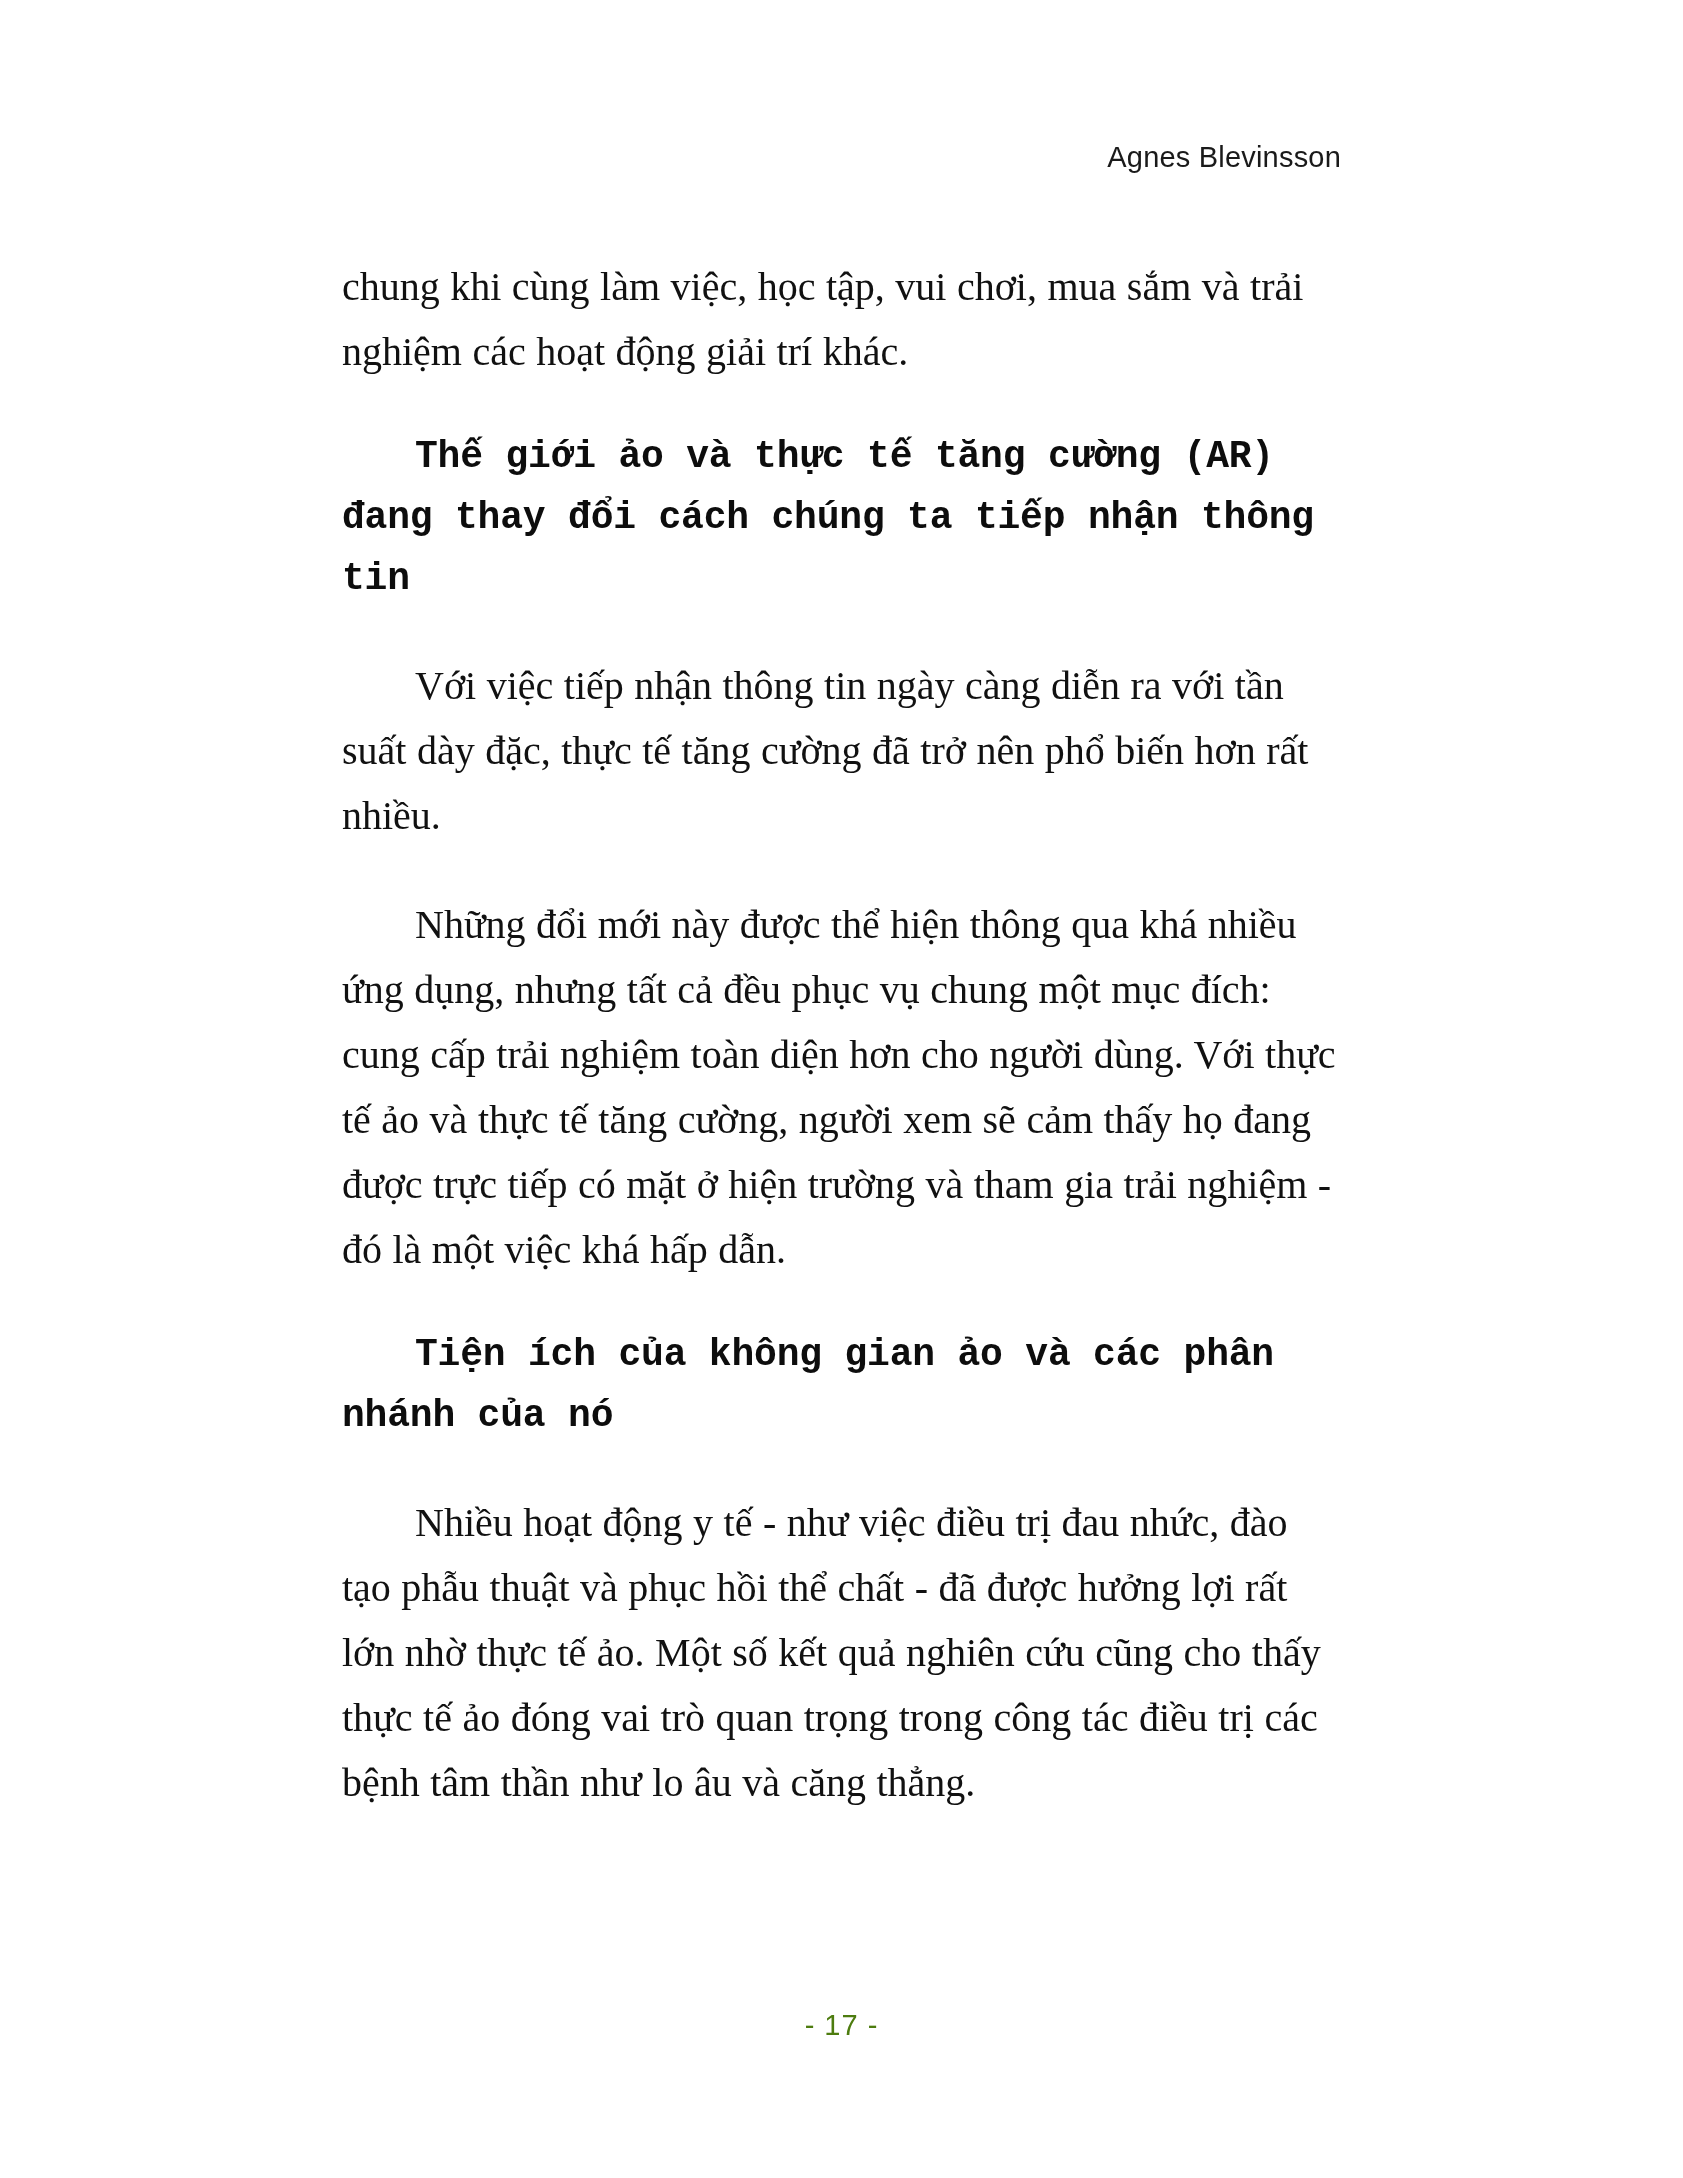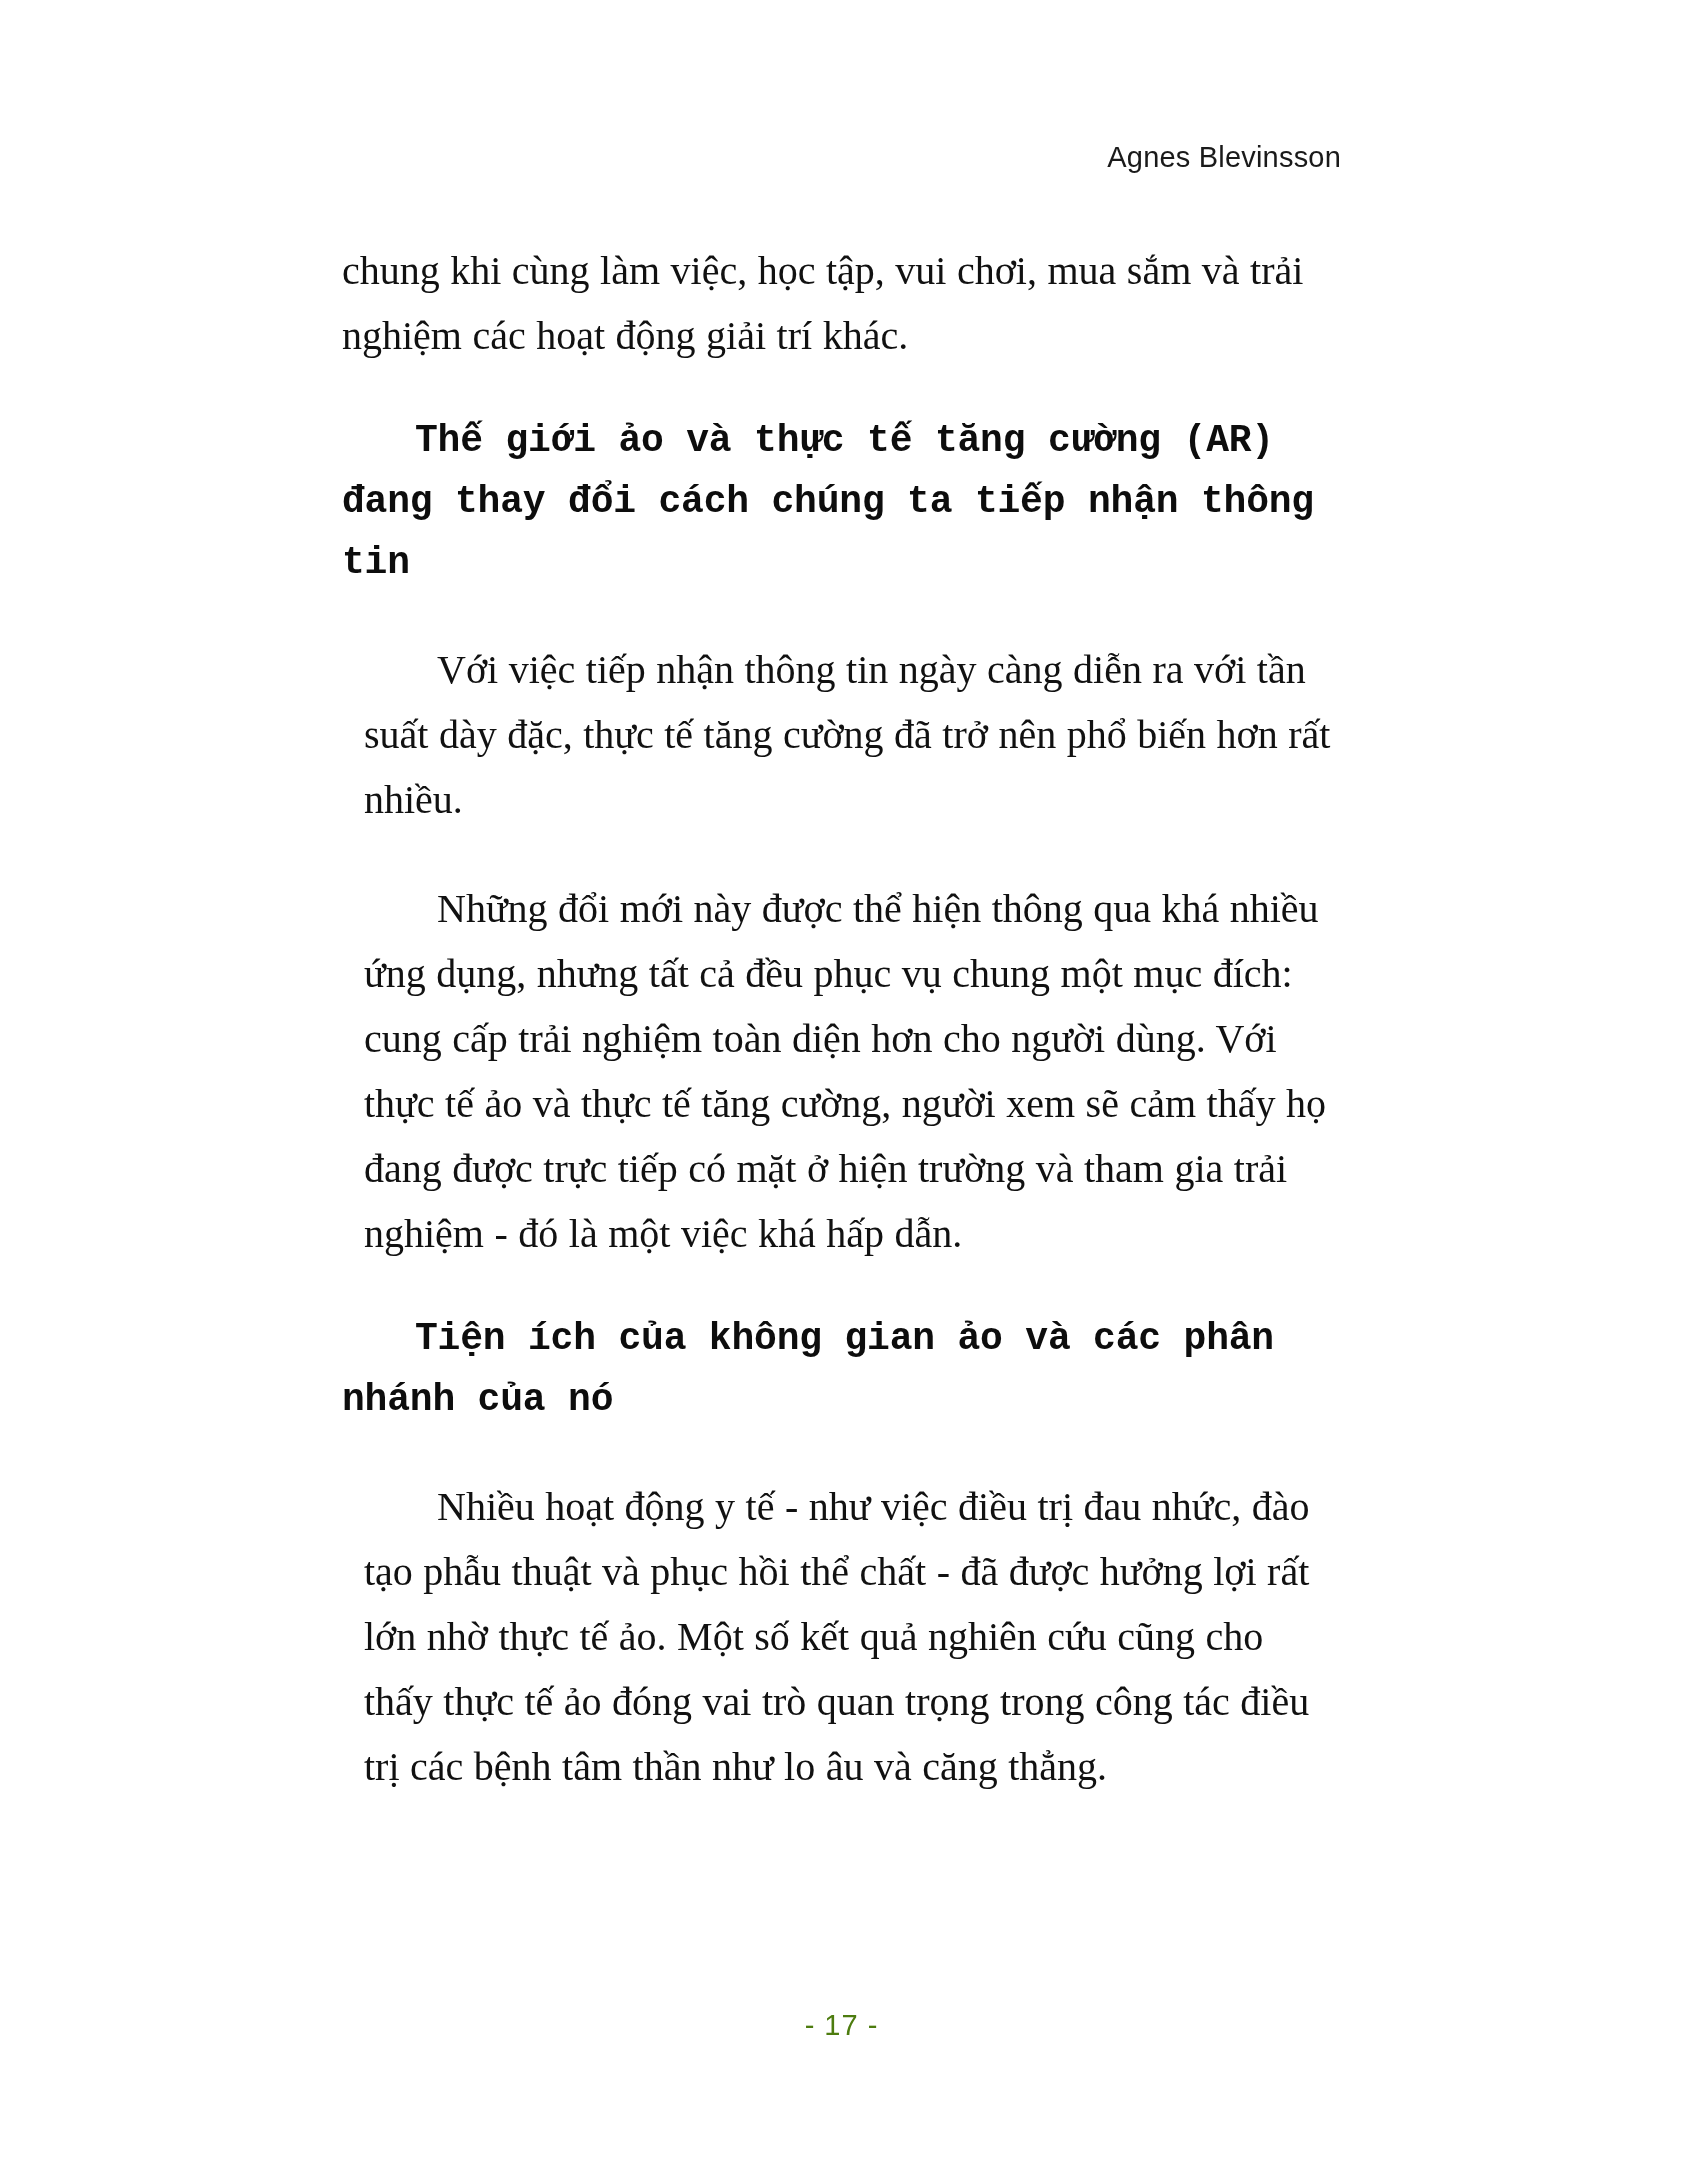--- a/index.html
+++ b/index.html
@@ -28,39 +28,38 @@
     top: 141px;
     right: 342px;
     font-family: "Liberation Sans", sans-serif;
     font-size: 29px;
     font-weight: 400;
     color: #1a1a1a;
     letter-spacing: 0.2px;
   }
   .content {
     position: absolute;
-    top: 238px;
+    top: 254px;
     left: 342px;
     width: 1000px;
   }
   p.body-text {
     margin: 0 0 0 0;
     font-family: "Liberation Serif", serif;
     font-size: 40px;
     line-height: 65px;
     color: #111111;
     text-align: left;
     word-spacing: 0.5px;
   }
   p.body-text.indent {
     text-indent: 73px;
   }
   p.gap-medium {
     margin-top: 44px;
-    margin-left: 22px;
   }
   h2.subhead {
     margin: 42px 0 0 0;
     font-family: Liberation Mono, monospace;
     font-size: 38px;
     line-height: 61px;
     font-weight: 700;
     color: #0d0d0d;
     text-indent: 73px;
     letter-spacing: -0.2px;

